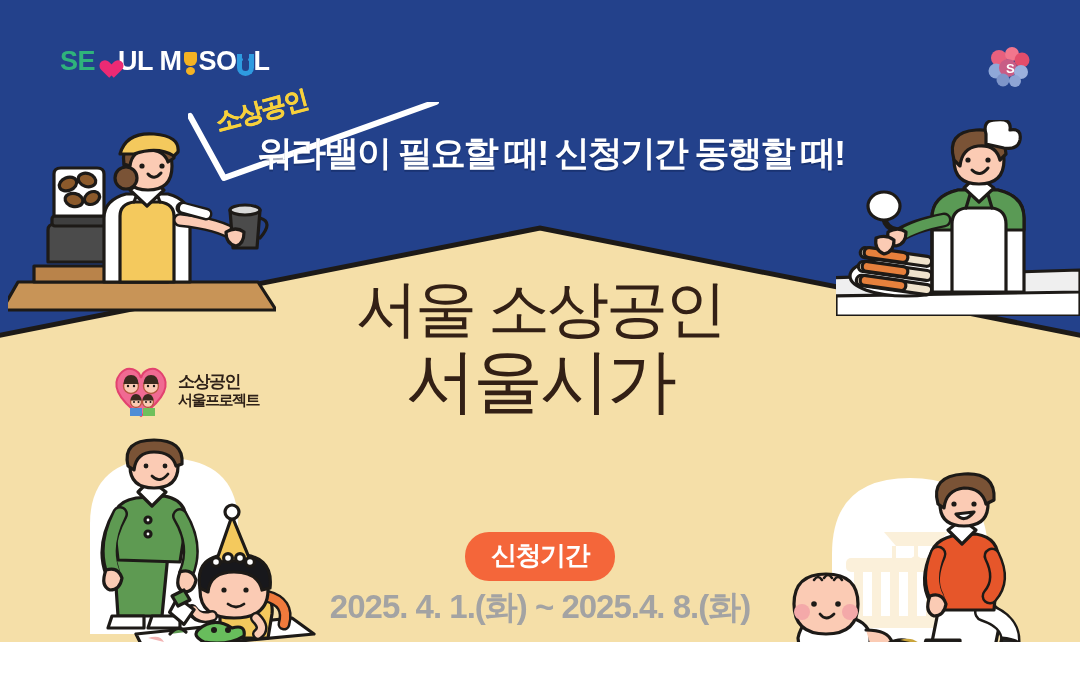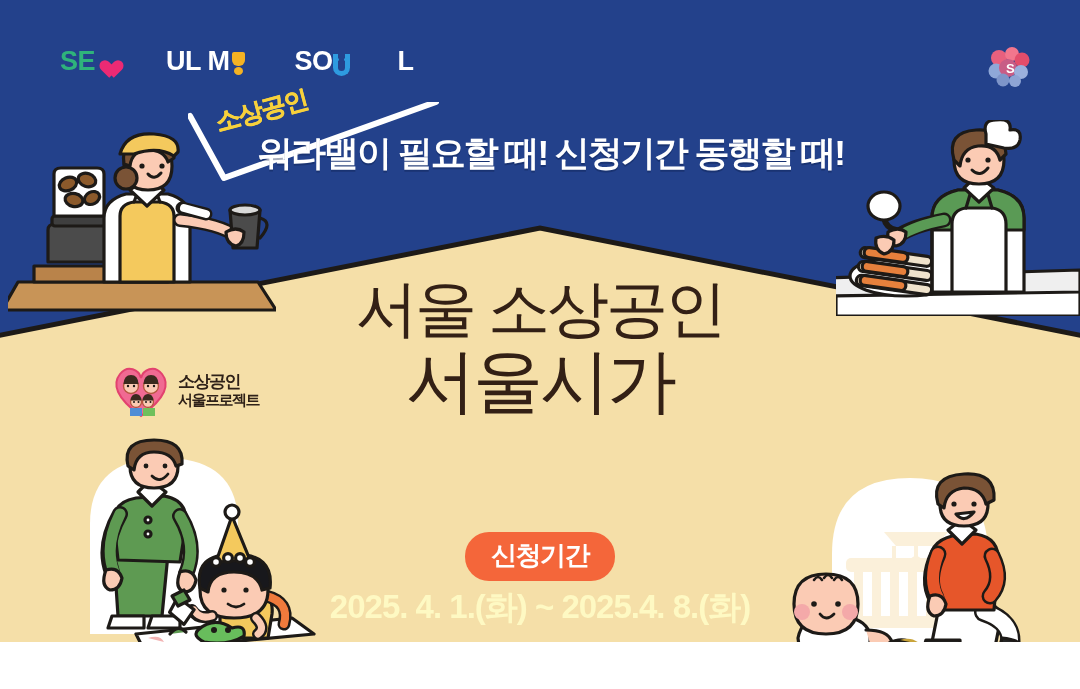--- a/index.html
+++ b/index.html
@@ -16,21 +16,21 @@
   }
 
   
   .seoul-logo {
     position: absolute; left: 60px; top: 48px;
     font-size: 27px; font-weight: 800; letter-spacing: -0.5px;
     line-height: 1; white-space: nowrap;
     display: flex; align-items: center;
   }
   .seoul-logo .g { color: #2FB37B; }
-  .seoul-logo .w { color: #FFFFFF; margin-left: 48px; }
+  .seoul-logo .w { color: #FFFFFF; }
   .heart-glyph {
     display: inline-block; width: 21px; height: 21px;
     position: relative; margin: 0 1px; top: 2px;
   }
   .heart-glyph::before, .heart-glyph::after {
     content: ""; position: absolute; top: 0;
     width: 11px; height: 17px; background: #EC2A74;
     border-radius: 11px 11px 0 0;
   }
   .heart-glyph::before { left: 10px; transform: rotate(45deg); transform-origin: 0 100%; }
@@ -114,21 +114,21 @@
 
   
   .period-badge {
     position: absolute; left: 50%; top: 532px; transform: translateX(-50%);
     background: #F4663A; color: #FFFFFF;
     font-size: 26px; font-weight: 700; letter-spacing: -1.5px;
     padding: 6px 26px 8px; border-radius: 24px; white-space: nowrap;
   }
   .period-dates {
     position: absolute; left: 50%; top: 585px; transform: translateX(-50%);
-    color: #fef9c3; font-size: 33px; font-weight: 800; letter-spacing: -1px;
+    color: #a3a3a3; font-size: 33px; font-weight: 800; letter-spacing: -1px;
     white-space: nowrap;
   }
 
   
   .illus { position: absolute; }
   #illus-barista { left: 8px;   top: 132px; }
   #illus-chef    { left: 836px; top: 120px; }
   #illus-craft   { left: 52px;  top: 438px; }
   #illus-baby    { left: 788px; top: 462px; }
 </style>

